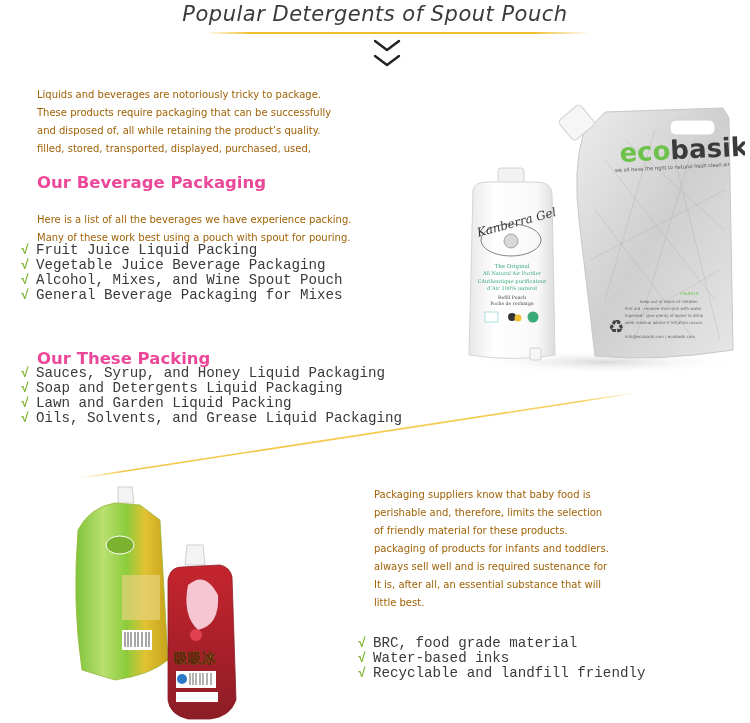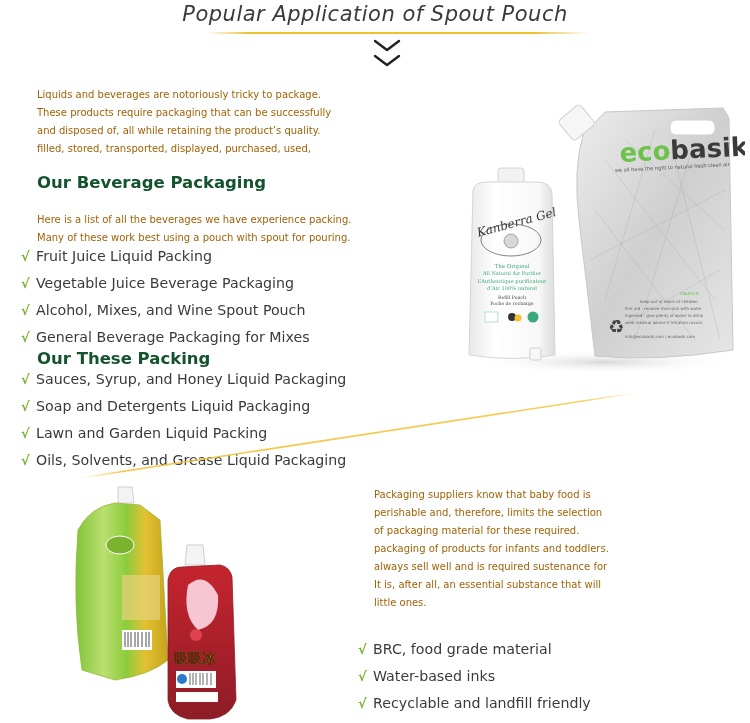--- a/index.html
+++ b/index.html
@@ -11,43 +11,43 @@
   .title { left: 0; width: 750px; top: 2px; text-align: center;
            font-family: "DejaVu Sans", sans-serif; font-style: italic;
            font-size: 21px; letter-spacing: 0.5px; color: #3a3a3a; }
   .title-line { left: 205px; top: 32px; width: 385px; height: 2px;
                 background: linear-gradient(to right, rgba(240,190,40,0) 0%, #f0bf2c 12%, #f0bf2c 85%, rgba(240,190,40,0) 100%); }
   .chevrons { left: 372px; top: 38px; width: 30px; height: 32px; }
 
   
   .para { font-size: 10px; line-height: 18px; color: #a16207; }
   .intro { left: 37px; top: 86px; width: 430px; }
-  .heading { font-size: 16.5px; font-weight: bold; color: #14532d; line-height: 19px; }
+  .heading { font-size: 16.5px; font-weight: bold; color: #ec4899; line-height: 19px; }
   .bev-heading { left: 37px; top: 173px; }
   .bev-desc { left: 37px; top: 191px; width: 440px; margin-top: 20px; }
   .liq-heading { left: 37px; top: 349px; }
 
   ul.checks { list-style: none; margin: 0; padding: 0; }
-  ul.checks li { font-size: 14.2px; line-height: 26px; color: #3a3a3a; white-space: nowrap; }
+  ul.checks li { font-size: 14.2px; line-height: 15px; color: #3a3a3a; white-space: nowrap; font-family: Liberation Mono, monospace; }
   .check { color: #7cb32e; font-weight: bold; display: inline-block; width: 15px; font-size: 13px; }
   .bev-list { left: 21px; top: 243px; }
   .liq-list { left: 21px; top: 366px; }
   .baby-text { left: 374px; top: 486px; width: 340px; }
   .feat-list { left: 358px; top: 636px; }
 
   
   .diag { left: 80px; top: 392px; width: 560px; height: 90px; }
 
   
   .pouch { position: absolute; }
 </style>
 </head>
 <body>
 
-<div class="abs title">Popular Application of Spout Pouch</div>
+<div class="abs title">Popular Detergents of Spout Pouch</div>
 <div class="abs title-line"></div>
 <svg class="abs chevrons" viewBox="0 0 30 32">
   <polyline points="3,3 15,12 27,3" fill="none" stroke="#222" stroke-width="2.4" stroke-linecap="round" stroke-linejoin="round"></polyline>
   <polyline points="3,18 15,27 27,18" fill="none" stroke="#222" stroke-width="2.4" stroke-linecap="round" stroke-linejoin="round"></polyline>
 </svg>
 
 <div class="abs para intro">
   <div>Liquids and beverages are notoriously tricky to package.</div>
   <div>These products require packaging that can be successfully</div>
   <div>and disposed of, all while retaining the product’s quality.</div>
@@ -201,23 +201,23 @@
       <line x1="137" y1="188" x2="137" y2="200"></line>
     <line x1="141" y1="188" x2="141" y2="200"></line>
   </g>
   <circle cx="112" cy="194" r="5" fill="#2a7ac8"></circle>
   <rect x="106" y="207" width="42" height="10" fill="#ffffff"></rect>
 </svg>
 
 <div class="abs para baby-text">
   <div>Packaging suppliers know that baby food is</div>
   <div>perishable and, therefore, limits the selection</div>
-  <div>of packaging material for these required.</div>
+  <div>of friendly material for these products.</div>
   <div>packaging of products for infants and toddlers.</div>
   <div>always sell well and is required sustenance for</div>
   <div>It is, after all, an essential substance that will</div>
-  <div>little ones.</div>
+  <div>little best.</div>
 </div>
 <ul class="abs checks feat-list">
   <li><span class="check">√</span><span>BRC, food grade material</span></li>
   <li><span class="check">√</span><span>Water-based inks</span></li>
   <li><span class="check">√</span><span>Recyclable and landfill friendly</span></li>
 </ul>
 
 </body></html>

